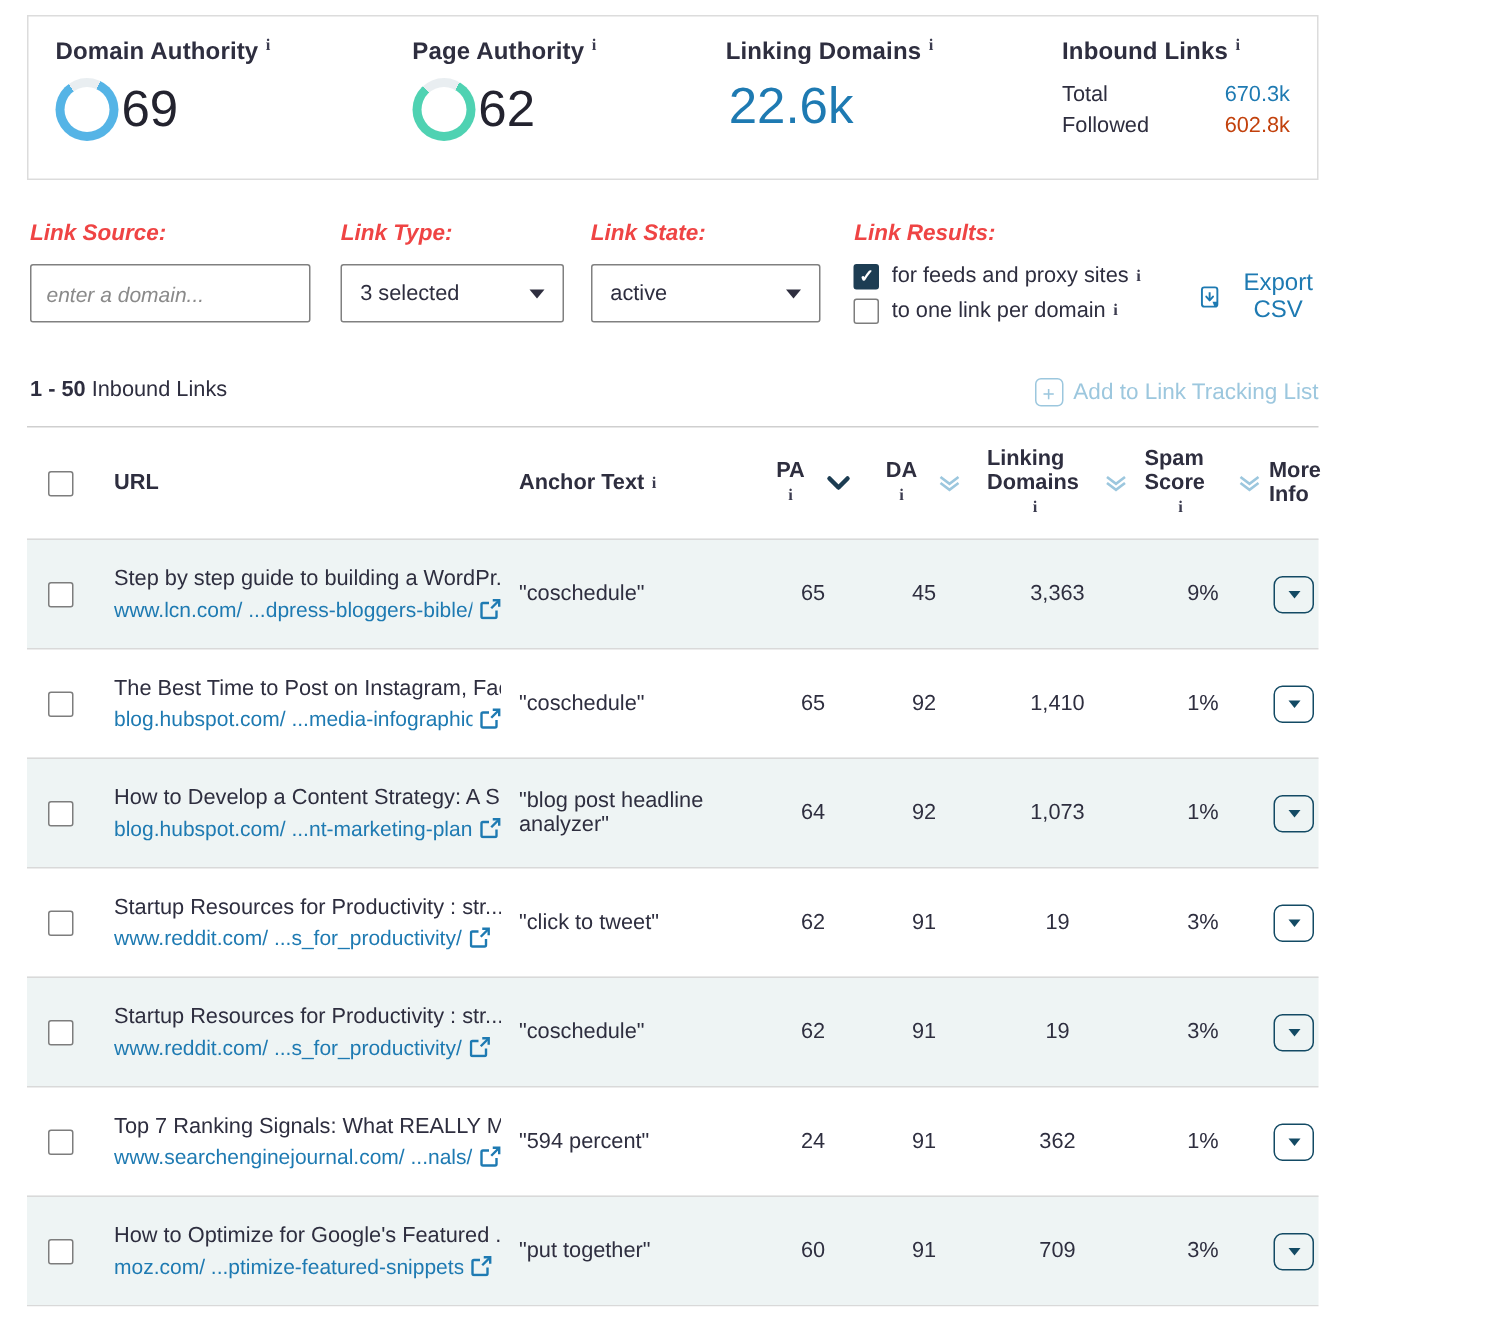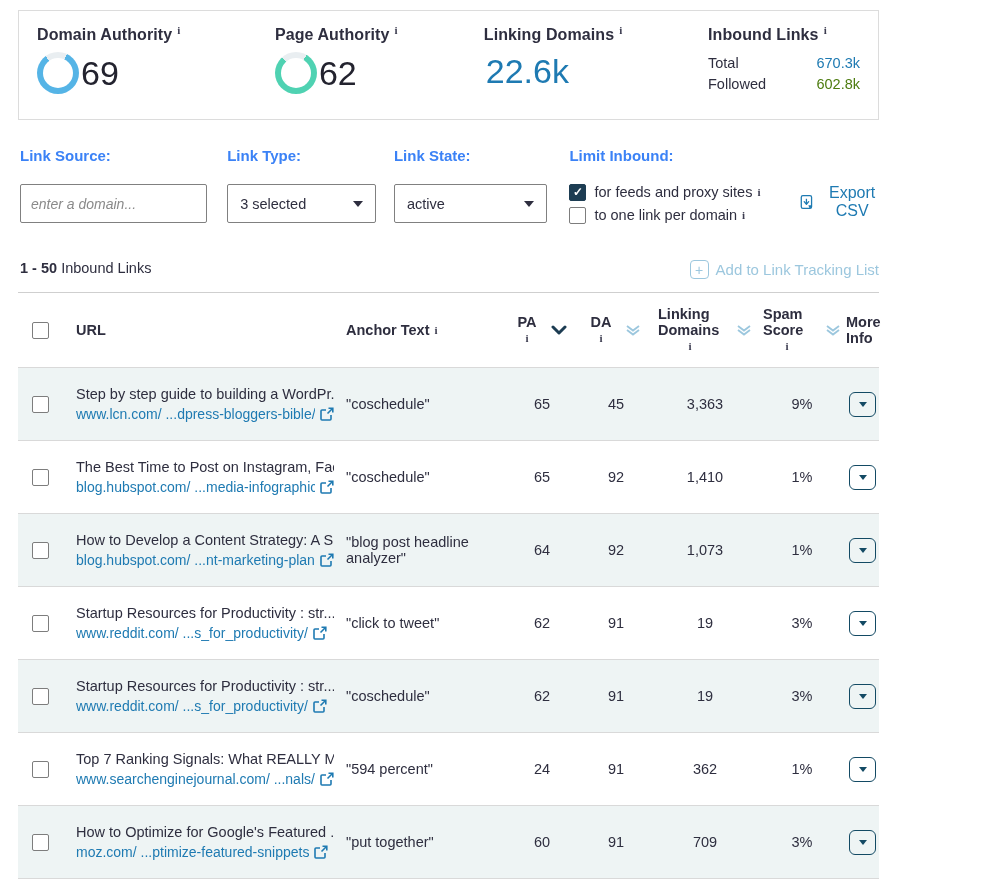--- a/index.html
+++ b/index.html
@@ -14,25 +14,25 @@
   .sup-i { font-family:"Liberation Serif", serif; font-size:11px; font-weight:bold; color:#3c3c50; vertical-align:super; margin-left:5px; cursor:pointer; }
   .metric-body { display:flex; align-items:center; margin-top:8px; }
   .donut { width:42px; height:42px; border-radius:50%; position:relative; flex:0 0 auto; }
   .donut::after { content:""; position:absolute; inset:6px; background:#fff; border-radius:50%; }
   .metric-value { font-size:34px; color:#23232f; margin-left:2px; letter-spacing:0; }
   .metric-value.blue { color:#1e7ab2; margin-left:2px; }
   .il-rows { margin-top:9px; font-size:14.5px; width:152px; }
   .il-row { display:flex; justify-content:space-between; line-height:21px; }
   .il-label { color:#2e2e3f; }
   .il-value-link { color:#1e7ab2; text-decoration:none; cursor:pointer; }
-  .il-value { color:#4d7c0f; }
+  .il-value { color:#c2410c; }
 
   
   .filters { display:flex; margin:27px 17px 0 20px; }
-  .f-label { font-size:15px; font-weight:bold; color:#3b82f6; margin-bottom:20px; }
+  .f-label { font-size:15px; font-weight:bold; color:#ef4444; margin-bottom:12px;font-style:italic; }
   .f-group { display:flex; flex-direction:column; }
   .f-source { width:195px; margin-right:20px; }
   .f-type { width:155px; margin-right:18px; }
   .f-state { width:160px; margin-right:22px; }
   .f-limit { width:240px; }
   .text-input { height:39px; border:1px solid #808080; border-radius:2px; width:100%; padding:0 10px; font-size:14px; font-style:italic; color:#2e2e3f; font-family:"Liberation Sans", sans-serif; }
   .text-input::placeholder { color:#8a8a8a; font-style:italic; }
   .dropdown { height:39px; border:1px solid #808080; border-radius:2px; display:flex; align-items:center; justify-content:space-between; padding:0 12px; font-size:14.5px; cursor:pointer; background:#fff; }
   .caret { width:0; height:0; border-left:5px solid transparent; border-right:5px solid transparent; border-top:6px solid #2e2e3f; }
   .check-option { display:flex; align-items:flex-start; font-size:14.5px; line-height:17px; margin-bottom:6px; cursor:pointer; }
@@ -128,21 +128,21 @@
       </div>
     </div>
     <div class="f-group f-state">
       <div class="f-label">Link State:</div>
       <div class="dropdown">
         <span>active</span>
         <span class="caret"></span>
       </div>
     </div>
     <div class="f-group f-limit">
-      <div class="f-label">Limit Inbound:</div>
+      <div class="f-label">Link Results:</div>
       <div id="limit-options">
           <div class="check-option">
             <span class="cbx checked">✓</span>
             <span>for feeds and proxy sites</span>
             <span class="sup-i">i</span>
           </div>
           <div class="check-option">
             <span class="cbx"></span>
             <span>to one link per domain</span>
             <span class="sup-i">i</span>

